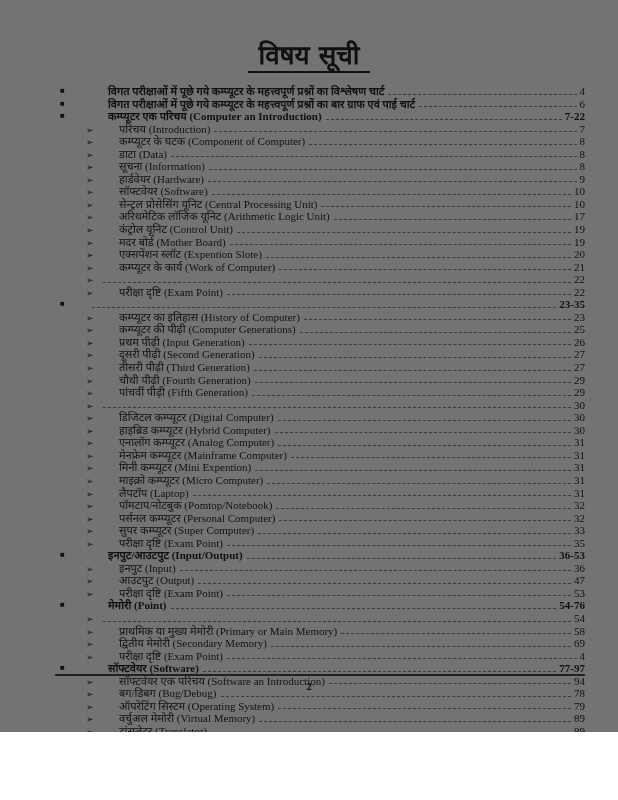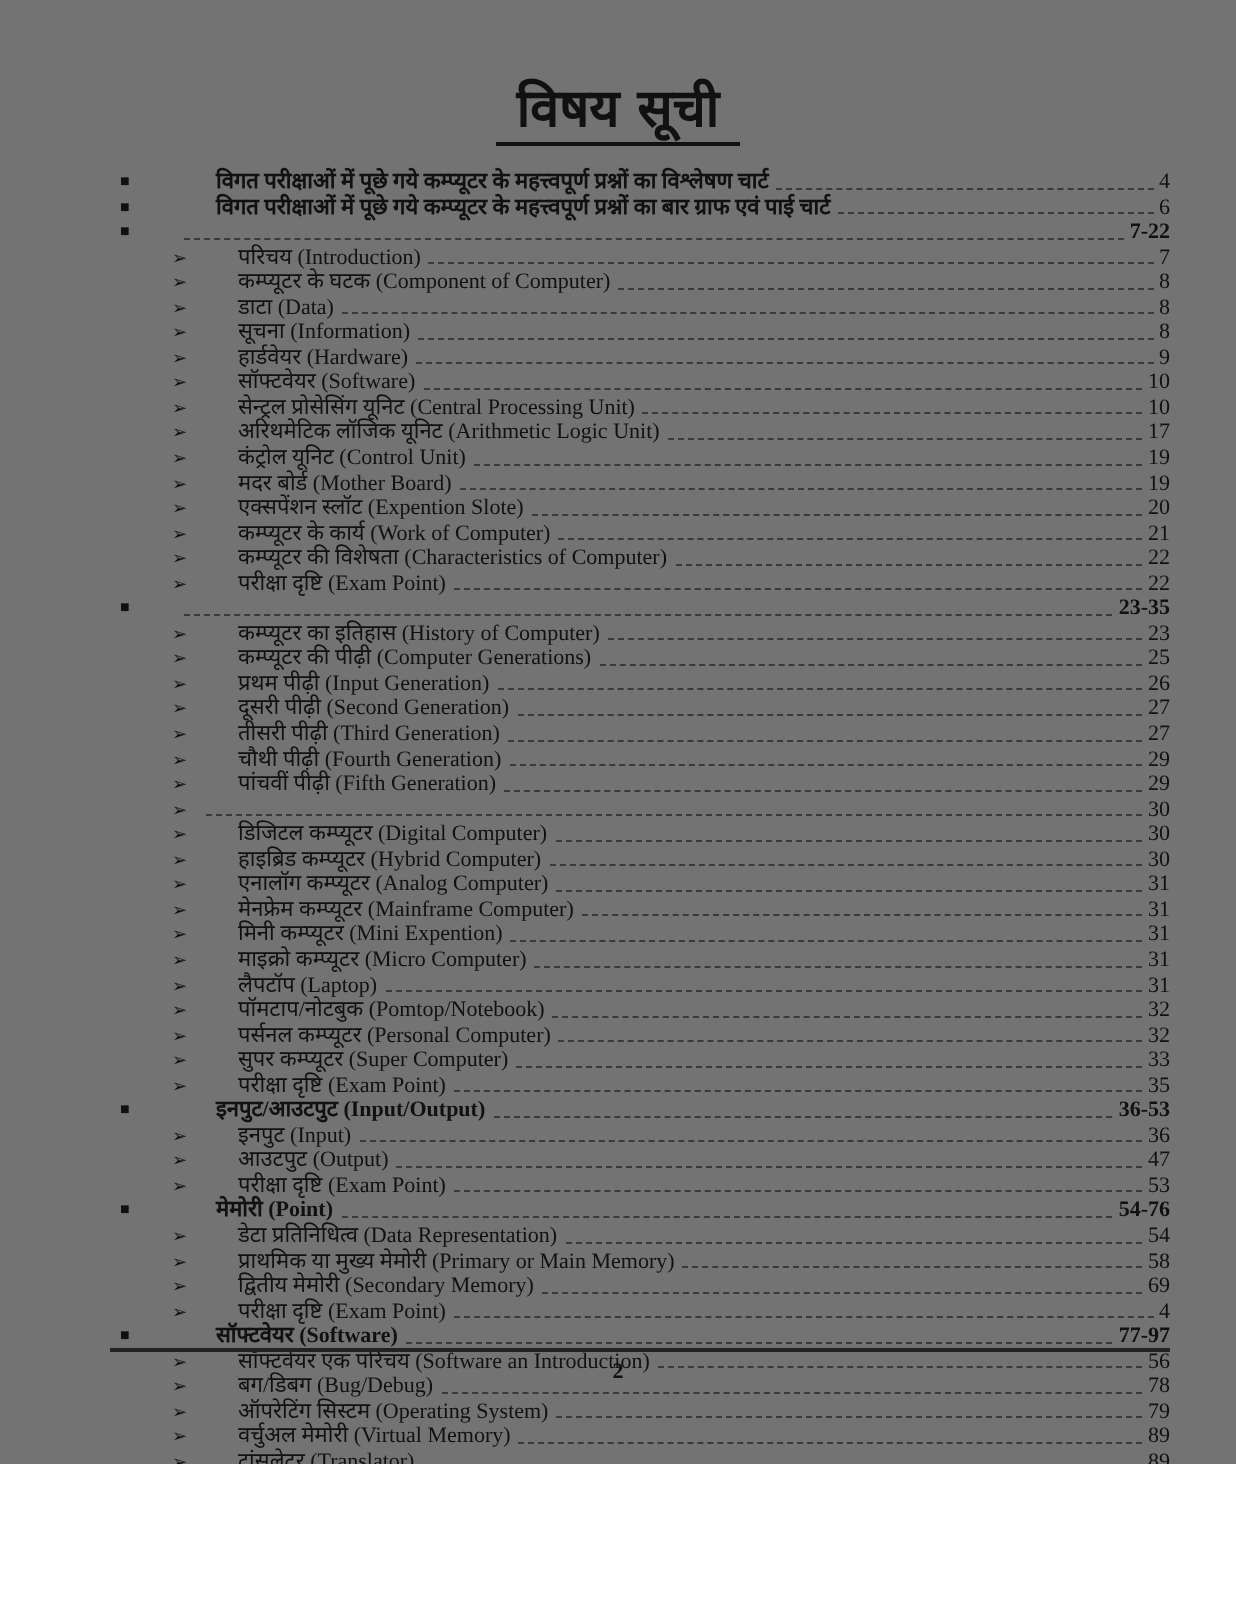--- a/index.html
+++ b/index.html
@@ -117,20 +117,21 @@
         <span class="pagenum">4</span>
       </div>
       <div class="row lvl-top">
         <span class="bullet">■</span>
         <span class="label">विगत परीक्षाओं में पूछे गये कम्प्यूटर के महत्त्वपूर्ण प्रश्नों का बार ग्राफ एवं पाई चार्ट</span>
         <span class="leader"></span>
         <span class="pagenum">6</span>
       </div>
       <div class="row lvl-section">
         <span class="bullet">■</span>
+        <span class="label">कम्प्यूटर एक परिचय (Computer an Introduction)</span>
         <span class="leader"></span>
         <span class="pagenum">7-22</span>
       </div>
       <div class="row lvl-sub">
         <span class="bullet">➢</span>
         <span class="label">परिचय (Introduction)</span>
         <span class="leader"></span>
         <span class="pagenum">7</span>
       </div>
       <div class="row lvl-sub">
@@ -194,21 +195,20 @@
         <span class="pagenum">20</span>
       </div>
       <div class="row lvl-sub">
         <span class="bullet">➢</span>
         <span class="label">कम्प्यूटर के कार्य (Work of Computer)</span>
         <span class="leader"></span>
         <span class="pagenum">21</span>
       </div>
       <div class="row lvl-sub">
         <span class="bullet">➢</span>
-        <span class="label">कम्प्यूटर की विशेषता (Characteristics of Computer)</span>
         <span class="leader"></span>
         <span class="pagenum">22</span>
       </div>
       <div class="row lvl-sub">
         <span class="bullet">➢</span>
         <span class="label">परीक्षा दृष्टि (Exam Point)</span>
         <span class="leader"></span>
         <span class="pagenum">22</span>
       </div>
       <div class="row lvl-section">
@@ -354,21 +354,20 @@
         <span class="pagenum">53</span>
       </div>
       <div class="row lvl-section">
         <span class="bullet">■</span>
         <span class="label">मेमोरी (Point)</span>
         <span class="leader"></span>
         <span class="pagenum">54-76</span>
       </div>
       <div class="row lvl-sub">
         <span class="bullet">➢</span>
-        <span class="label">डेटा प्रतिनिधित्व (Data Representation)</span>
         <span class="leader"></span>
         <span class="pagenum">54</span>
       </div>
       <div class="row lvl-sub">
         <span class="bullet">➢</span>
         <span class="label">प्राथमिक या मुख्य मेमोरी (Primary or Main Memory)</span>
         <span class="leader"></span>
         <span class="pagenum">58</span>
       </div>
       <div class="row lvl-sub">
@@ -386,21 +385,21 @@
       <div class="row lvl-section">
         <span class="bullet">■</span>
         <span class="label">सॉफ्टवेयर (Software)</span>
         <span class="leader"></span>
         <span class="pagenum">77-97</span>
       </div>
       <div class="row lvl-sub">
         <span class="bullet">➢</span>
         <span class="label">सॉफ्टवेयर एक परिचय (Software an Introduction)</span>
         <span class="leader"></span>
-        <span class="pagenum">56</span>
+        <span class="pagenum">94</span>
       </div>
       <div class="row lvl-sub">
         <span class="bullet">➢</span>
         <span class="label">बग/डिबग (Bug/Debug)</span>
         <span class="leader"></span>
         <span class="pagenum">78</span>
       </div>
       <div class="row lvl-sub">
         <span class="bullet">➢</span>
         <span class="label">ऑपरेटिंग सिस्टम (Operating System)</span>

